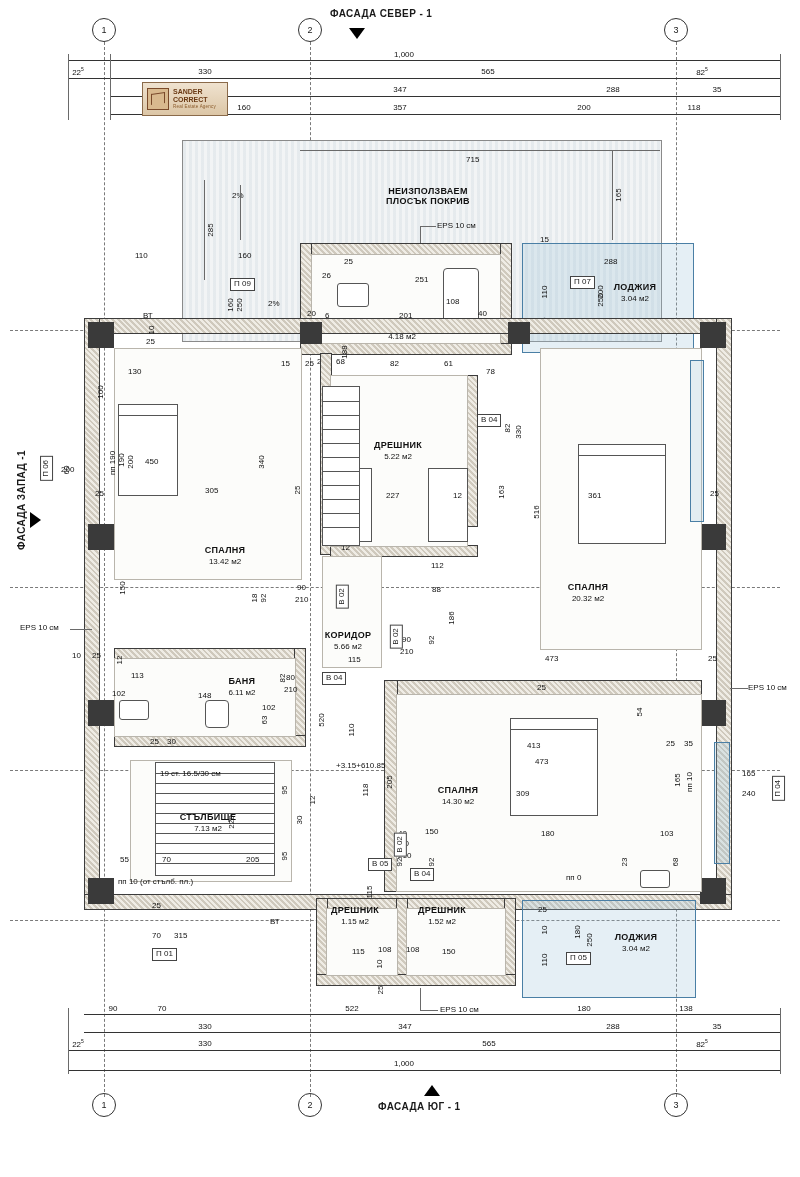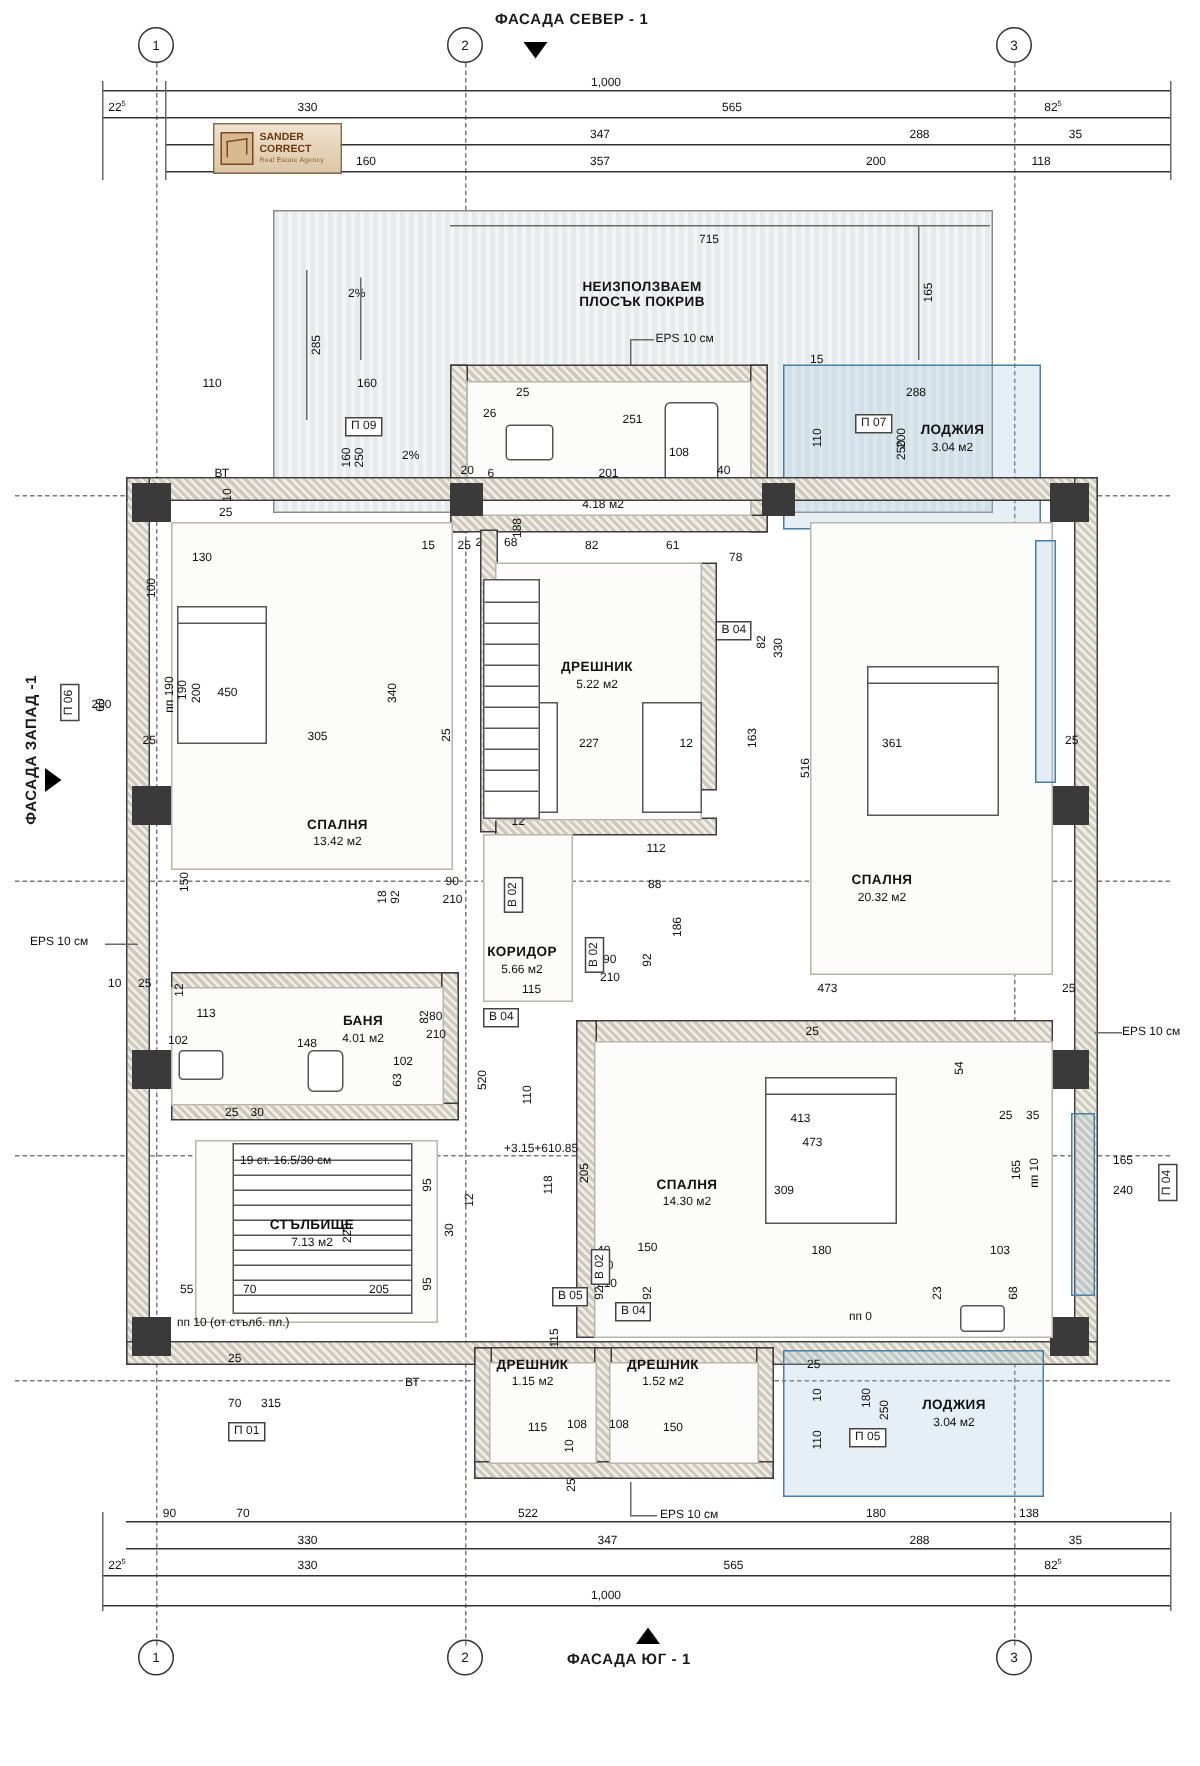--- a/index.html
+++ b/index.html
@@ -296,21 +296,21 @@
   <div class="tagv" style="left:384px;top:630px;transform:rotate(-90deg);">В 02</div>
   <div class="txt" style="left:348px;top:656px;">115</div>
   <div class="txt v" style="left:432px;top:640px;">92</div>
 
   <div class="wallhatch" style="left:114px;top:648px;width:190px;height:10px;"></div>
   <div class="wallhatch" style="left:294px;top:648px;width:10px;height:95px;"></div>
   <div class="wallhatch" style="left:114px;top:735px;width:190px;height:10px;"></div>
   <div class="room-fill" style="left:114px;top:658px;width:180px;height:77px;"></div>
   <div class="room" style="left:242px;top:686px;">
     <div class="nm">БАНЯ</div>
-    <div class="ar">4.01 м2</div>
+    <div class="ar">6.11 м2</div>
   </div>
   <div class="furn" style="left:119px;top:700px;width:28px;height:18px;border-radius:3px;"></div>
   <div class="furn" style="left:205px;top:700px;width:22px;height:26px;border-radius:4px;"></div>
   <div class="txt" style="left:131px;top:672px;">113</div>
   <div class="txt" style="left:112px;top:690px;">102</div>
   <div class="txt" style="left:198px;top:692px;">148</div>
   <div class="txt" style="left:262px;top:704px;">102</div>
   <div class="txt" style="left:286px;top:674px;">80</div>
   <div class="txt" style="left:284px;top:686px;">210</div>
   <div class="tag" style="left:322px;top:672px;">В 04</div>

